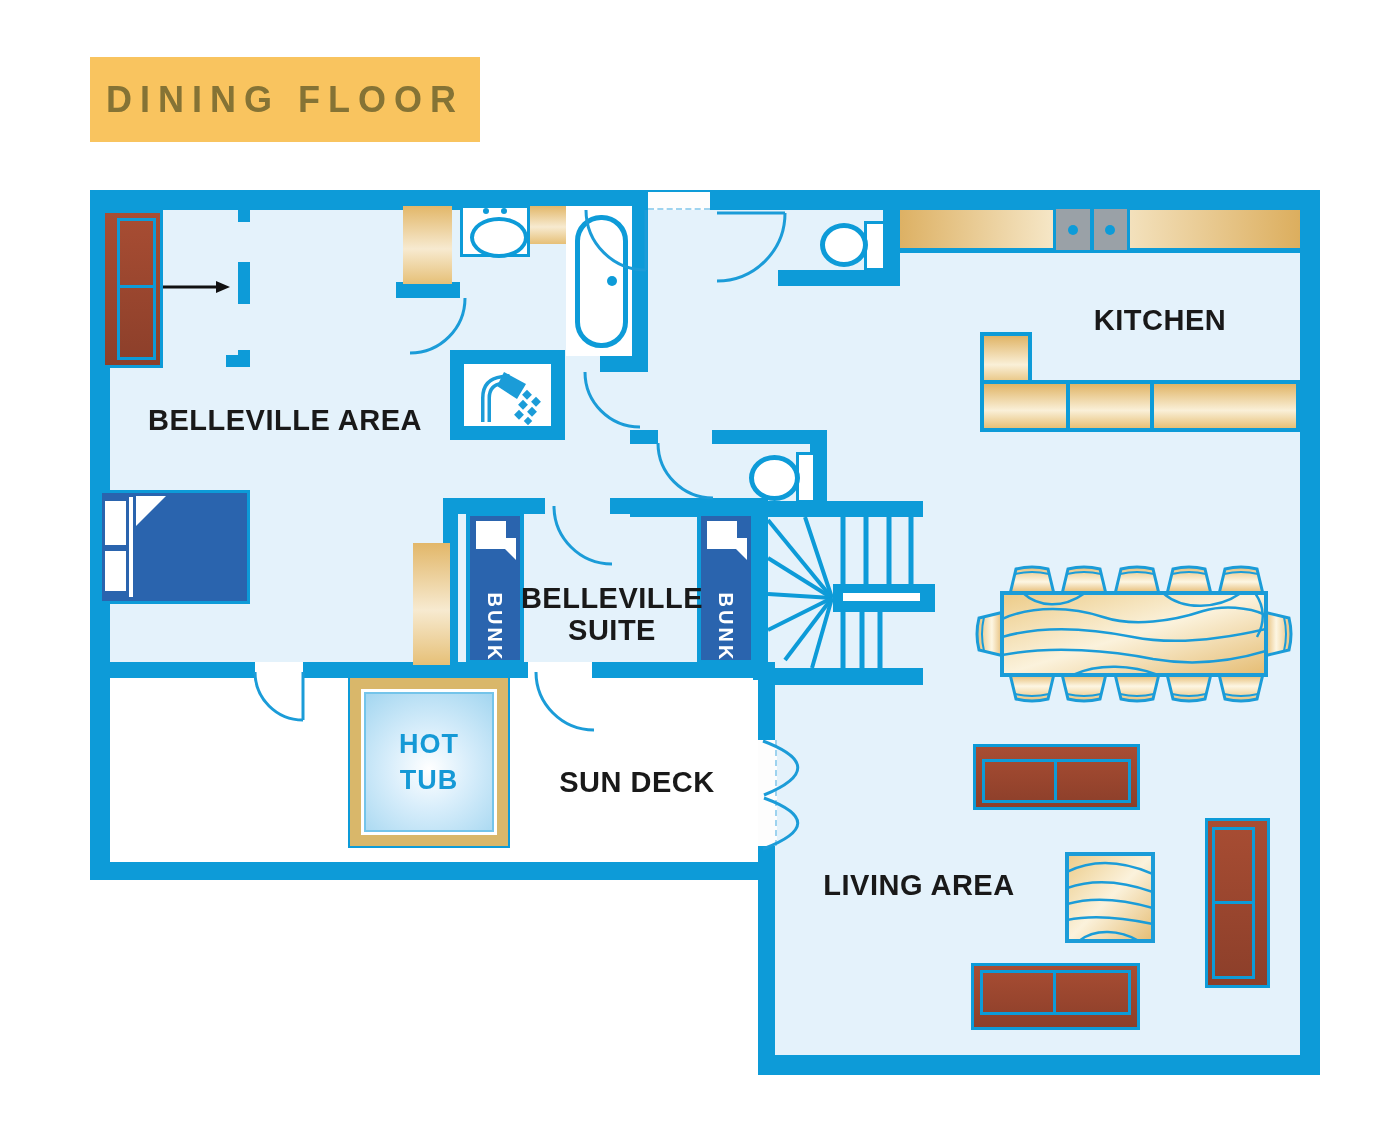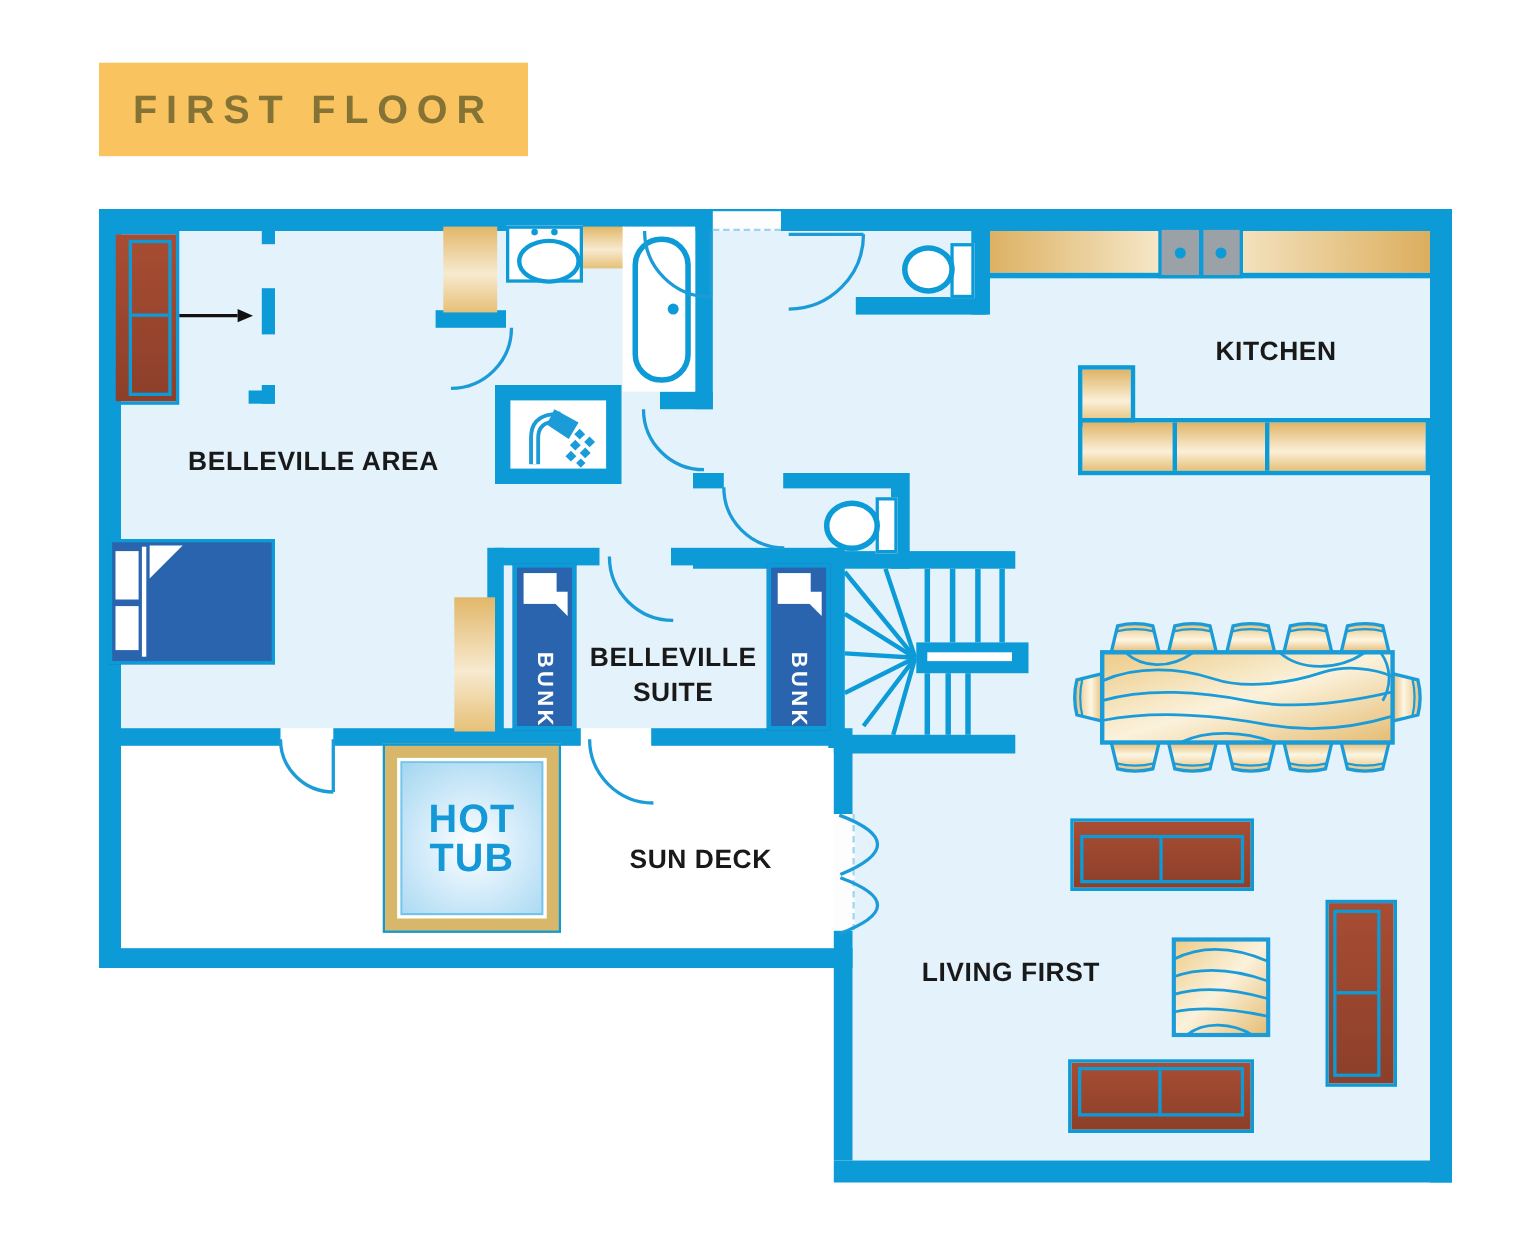--- a/index.html
+++ b/index.html
@@ -2,21 +2,21 @@
 <html style="--wall: #0d9bd8; --floor: #e4f2fb; --furniture-blue: #2a64ae; --sofa-red: #a84d33; --wood-tan: #e5bc72; --badge-bg: #f9c45f; --badge-text: #857335; --hot-frame: #d9b76a; --hot-text: #1599d6; --label-text: #191919;"><head>
 <meta charset="utf-8">
 <style>
   html,body{margin:0;padding:0;background:#fff;}
   .screen{position:relative;width:1400px;height:1145px;background:#fff;overflow:hidden;
           font-family:"Liberation Sans","DejaVu Sans",sans-serif;}
   .abs{position:absolute;}
   .wall{position:absolute;background:var(--wall);}
   .floor{position:absolute;background:var(--floor);}
   .deck{position:absolute;background:#ffffff;}
-  .label{position:absolute;color:var(--label-text);font-weight:700;font-size:24px;
+  .label{position:absolute;color:var(--label-text);font-weight:700;font-size:29px;
          letter-spacing:.5px;text-align:center;line-height:32px;white-space:nowrap;}
   .badge{position:absolute;left:90px;top:57px;width:390px;height:85px;background:var(--badge-bg);
          display:flex;align-items:center;justify-content:center;}
   .badge span{color:var(--badge-text);font-weight:700;font-size:36px;letter-spacing:8px;}
   .tan{position:absolute;background:linear-gradient(180deg,#e2b769 0%,#f7ead0 55%,#e6c077 100%);}
   .counter{position:absolute;background:linear-gradient(90deg,#ddb164 0%,#faf0d8 45%,#dcae5e 100%);
            border-bottom:5px solid var(--wall);}
   .counterV{position:absolute;background:linear-gradient(180deg,#e0b466 0%,#faf0d8 60%,#e6c077 100%);
             border:4px solid var(--wall);}
   .whitebox{position:absolute;background:#fff;}
@@ -29,36 +29,36 @@
   .sofa{position:absolute;background:linear-gradient(180deg,#a84d33,#8c3f2a);border:3px solid var(--wall);}
   .sofa .seat{position:absolute;border:3px solid var(--wall);}
   .sofa .mid{position:absolute;background:var(--wall);}
   .bunk-label{position:absolute;left:0;right:0;top:78px;bottom:0;display:flex;align-items:center;justify-content:center;}
   .bunk-label span{color:#fff;font-weight:700;font-size:20px;letter-spacing:3px;transform:rotate(90deg);white-space:nowrap;}
   .hot-frame{position:absolute;background:var(--hot-frame);border:2px solid var(--wall);padding:11px;box-sizing:border-box;}
   .hot-wrap{width:100%;height:100%;background:#fff;padding:3px;box-sizing:border-box;}
   .hot-pool{width:100%;height:100%;border:2px solid #74c4ea;box-sizing:border-box;
             background:radial-gradient(circle at 50% 55%, #ffffff 0%, #d9eefb 40%, #a3d6f0 100%);
             display:flex;align-items:center;justify-content:center;text-align:center;}
-  .hot-pool div{color:var(--hot-text);font-weight:700;font-size:36px;letter-spacing:1px;line-height:36px;}
+  .hot-pool div{color:var(--hot-text);font-weight:700;font-size:27px;letter-spacing:1px;line-height:36px;}
   .gray-sink{position:absolute;background:var(--wall);display:flex;gap:4px;padding:3px;box-sizing:border-box;}
   .gray-sink .basin{flex:1;background:#9aa1a7;position:relative;}
   .gray-sink .basin:after{content:"";position:absolute;left:50%;top:50%;width:10px;height:10px;margin:-5px 0 0 -5px;
             border-radius:50%;background:var(--wall);}
   .frag{position:absolute;background:var(--wall);}
   .dashed-open{position:absolute;background:#fdfdfd;}
   svg{display:block;}
 </style>
 </head>
 <body>
 
 <div class="screen">
 
   <div class="badge">
-    <span>FIRST FLOOR</span>
+    <span>DINING FLOOR</span>
   </div>
 
   <div class="floor" style="left:110px;top:210px;width:648px;height:452px;"></div>
   <div class="floor" style="left:758px;top:210px;width:542px;height:845px;"></div>
   <div class="deck" style="left:110px;top:678px;width:648px;height:184px;"></div>
 
   <div class="wall" style="left:90px;top:190px;width:1230px;height:20px;"></div>
   <div class="wall" style="left:90px;top:190px;width:20px;height:690px;"></div>
   <div class="wall" style="left:1300px;top:190px;width:20px;height:885px;"></div>
   <div class="wall" style="left:758px;top:1055px;width:562px;height:20px;"></div>
@@ -299,15 +299,15 @@
     </g>
   </svg>
 
   <div class="label" style="left:130px;top:404px;width:310px;">BELLEVILLE AREA</div>
   <div class="label" style="left:1010px;top:304px;width:300px;">KITCHEN</div>
   <div class="label" style="left:487px;top:582px;width:250px;">
     <span>BELLEVILLE</span><br>
     <span>SUITE</span>
   </div>
   <div class="label" style="left:512px;top:766px;width:250px;">SUN DECK</div>
-  <div class="label" style="left:794px;top:869px;width:250px;">LIVING FIRST</div>
+  <div class="label" style="left:794px;top:869px;width:250px;">LIVING AREA</div>
 
 </div>
 
 </body></html>

